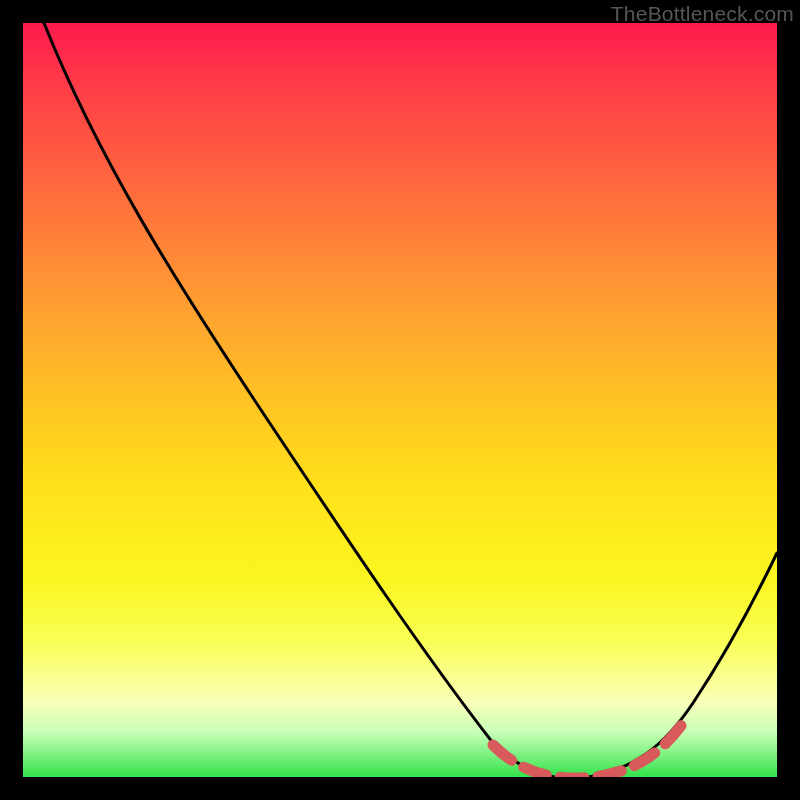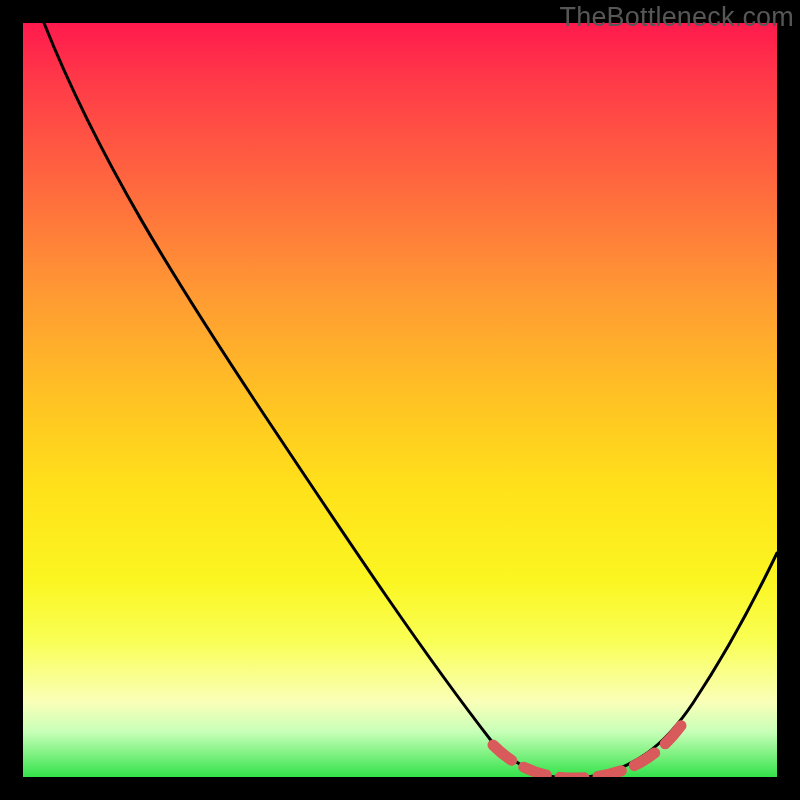--- a/index.html
+++ b/index.html
@@ -29,21 +29,21 @@
       #faffb8 90%,
       #c8ffb8 94%,
       #33e24a 100%
     );
   }
   .watermark {
     position: absolute;
     top: 2px;
     right: 6px;
     color: #575757;
-    font-size: 27px;
+    font-size: 21px;
     font-weight: 500;
     letter-spacing: 0.2px;
   }
   .curve {
     position: absolute;
     left: 0;
     top: 0;
     width: 754px;
     height: 754px;
     pointer-events: none;

